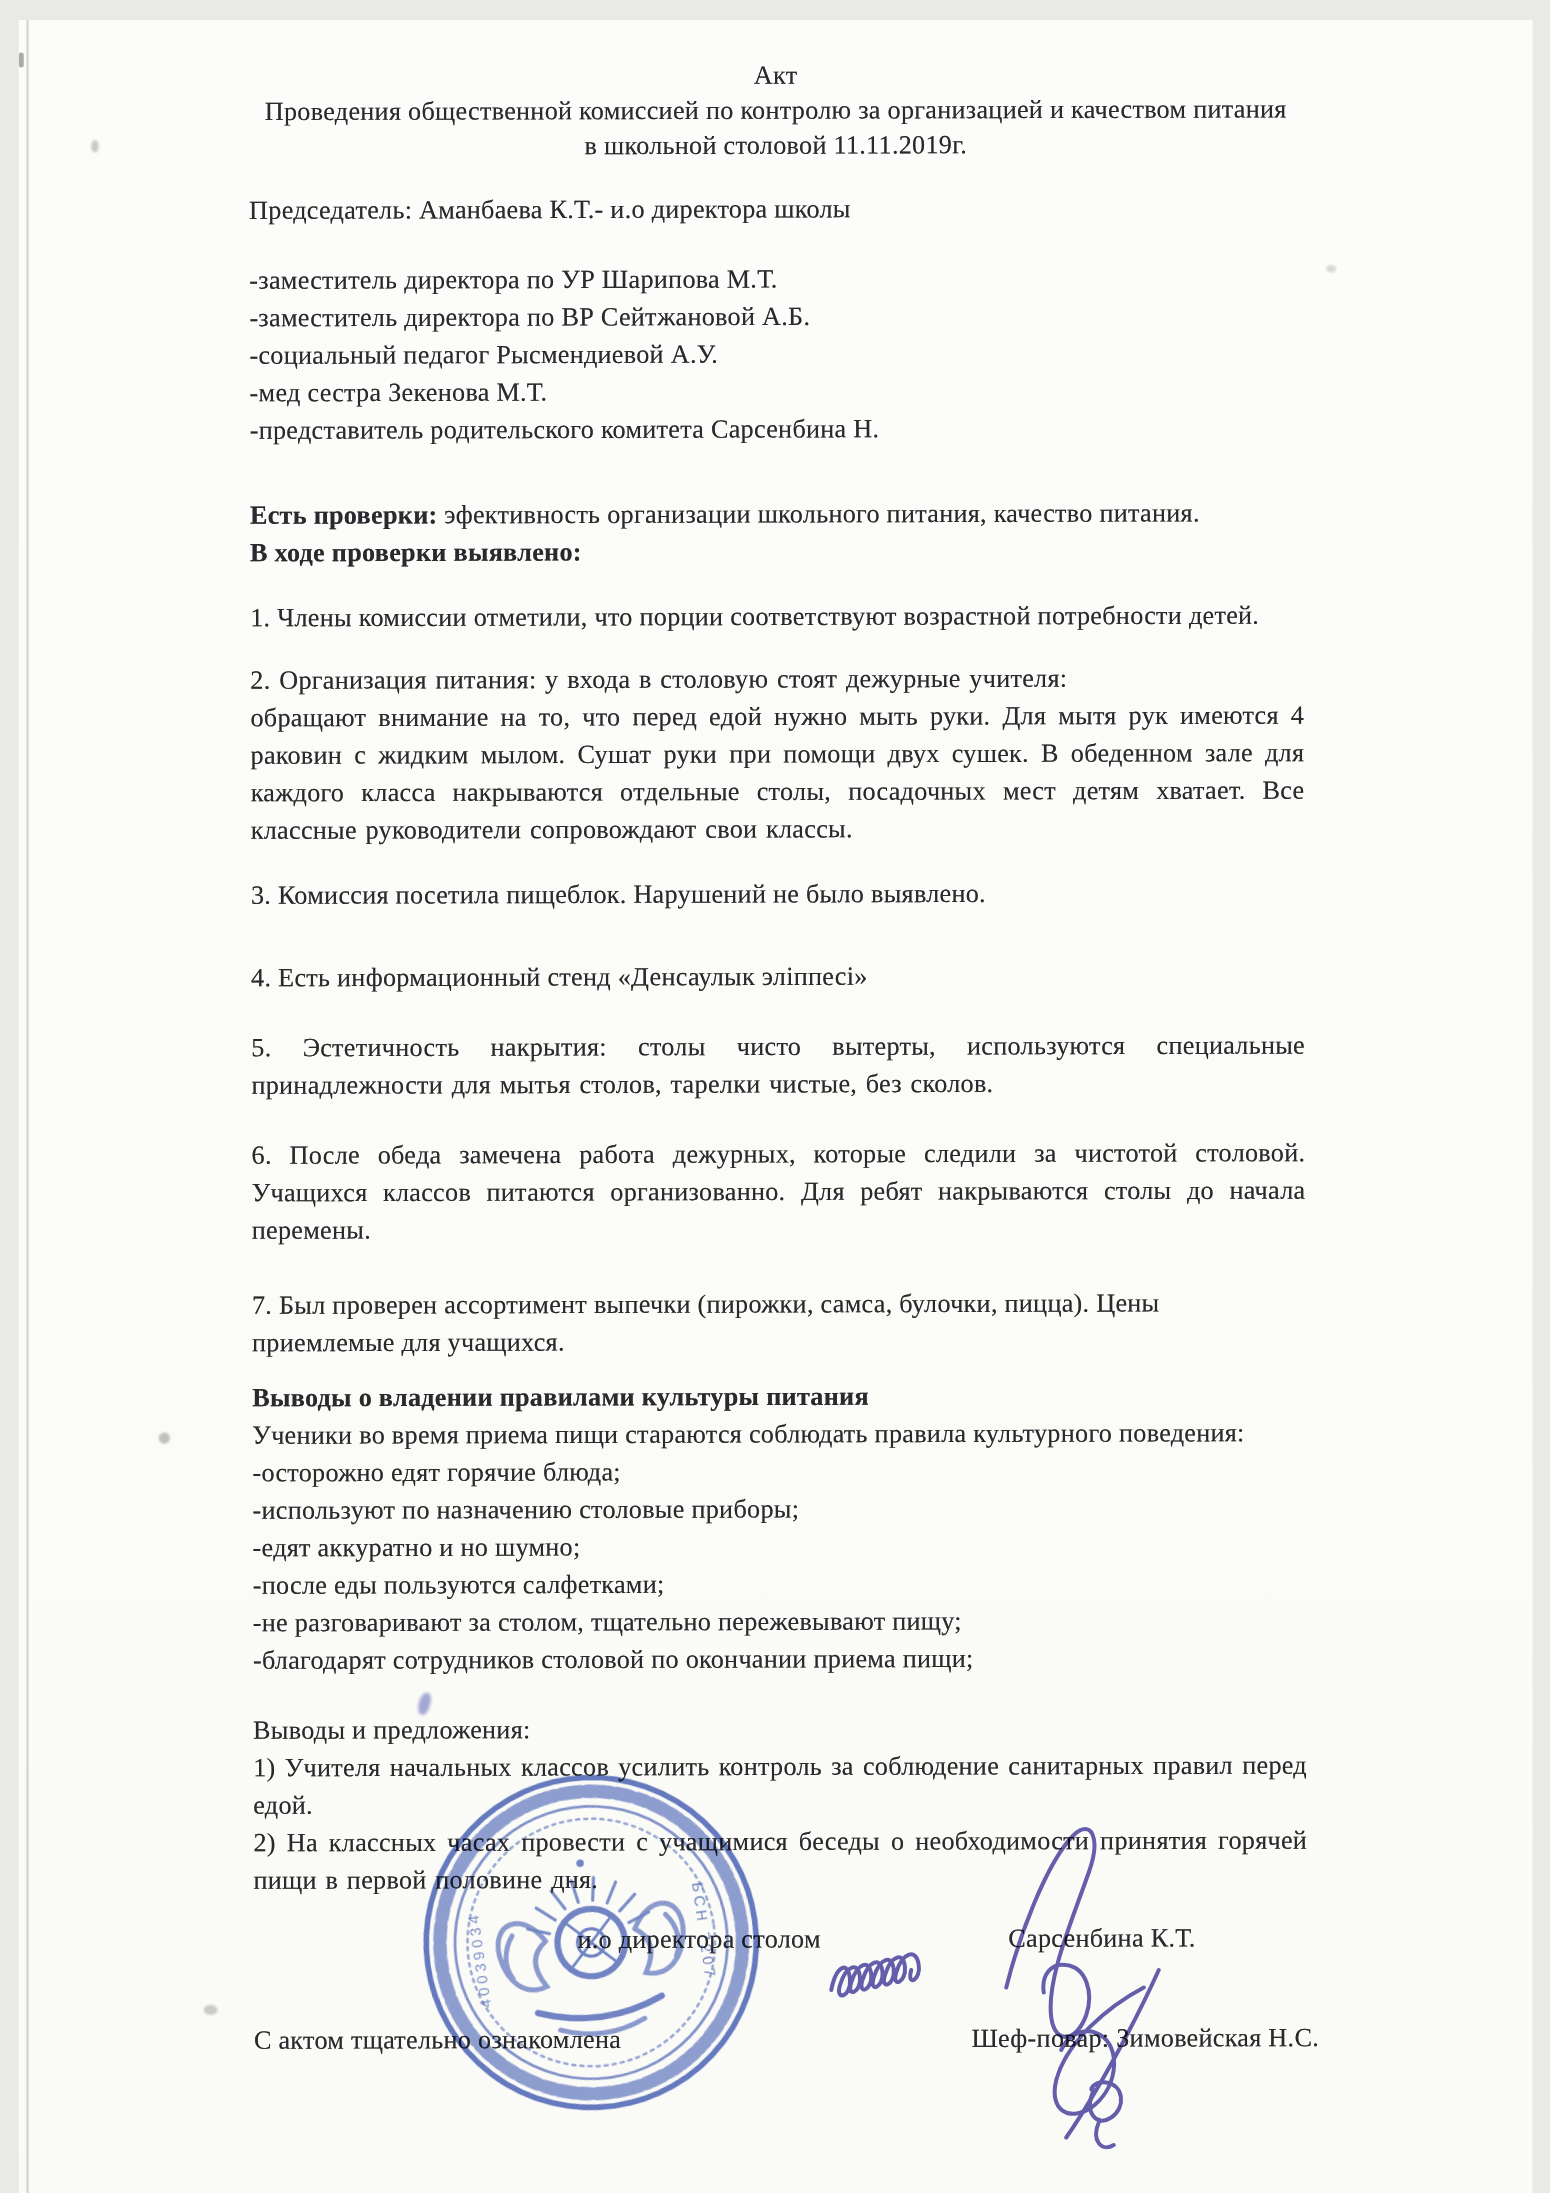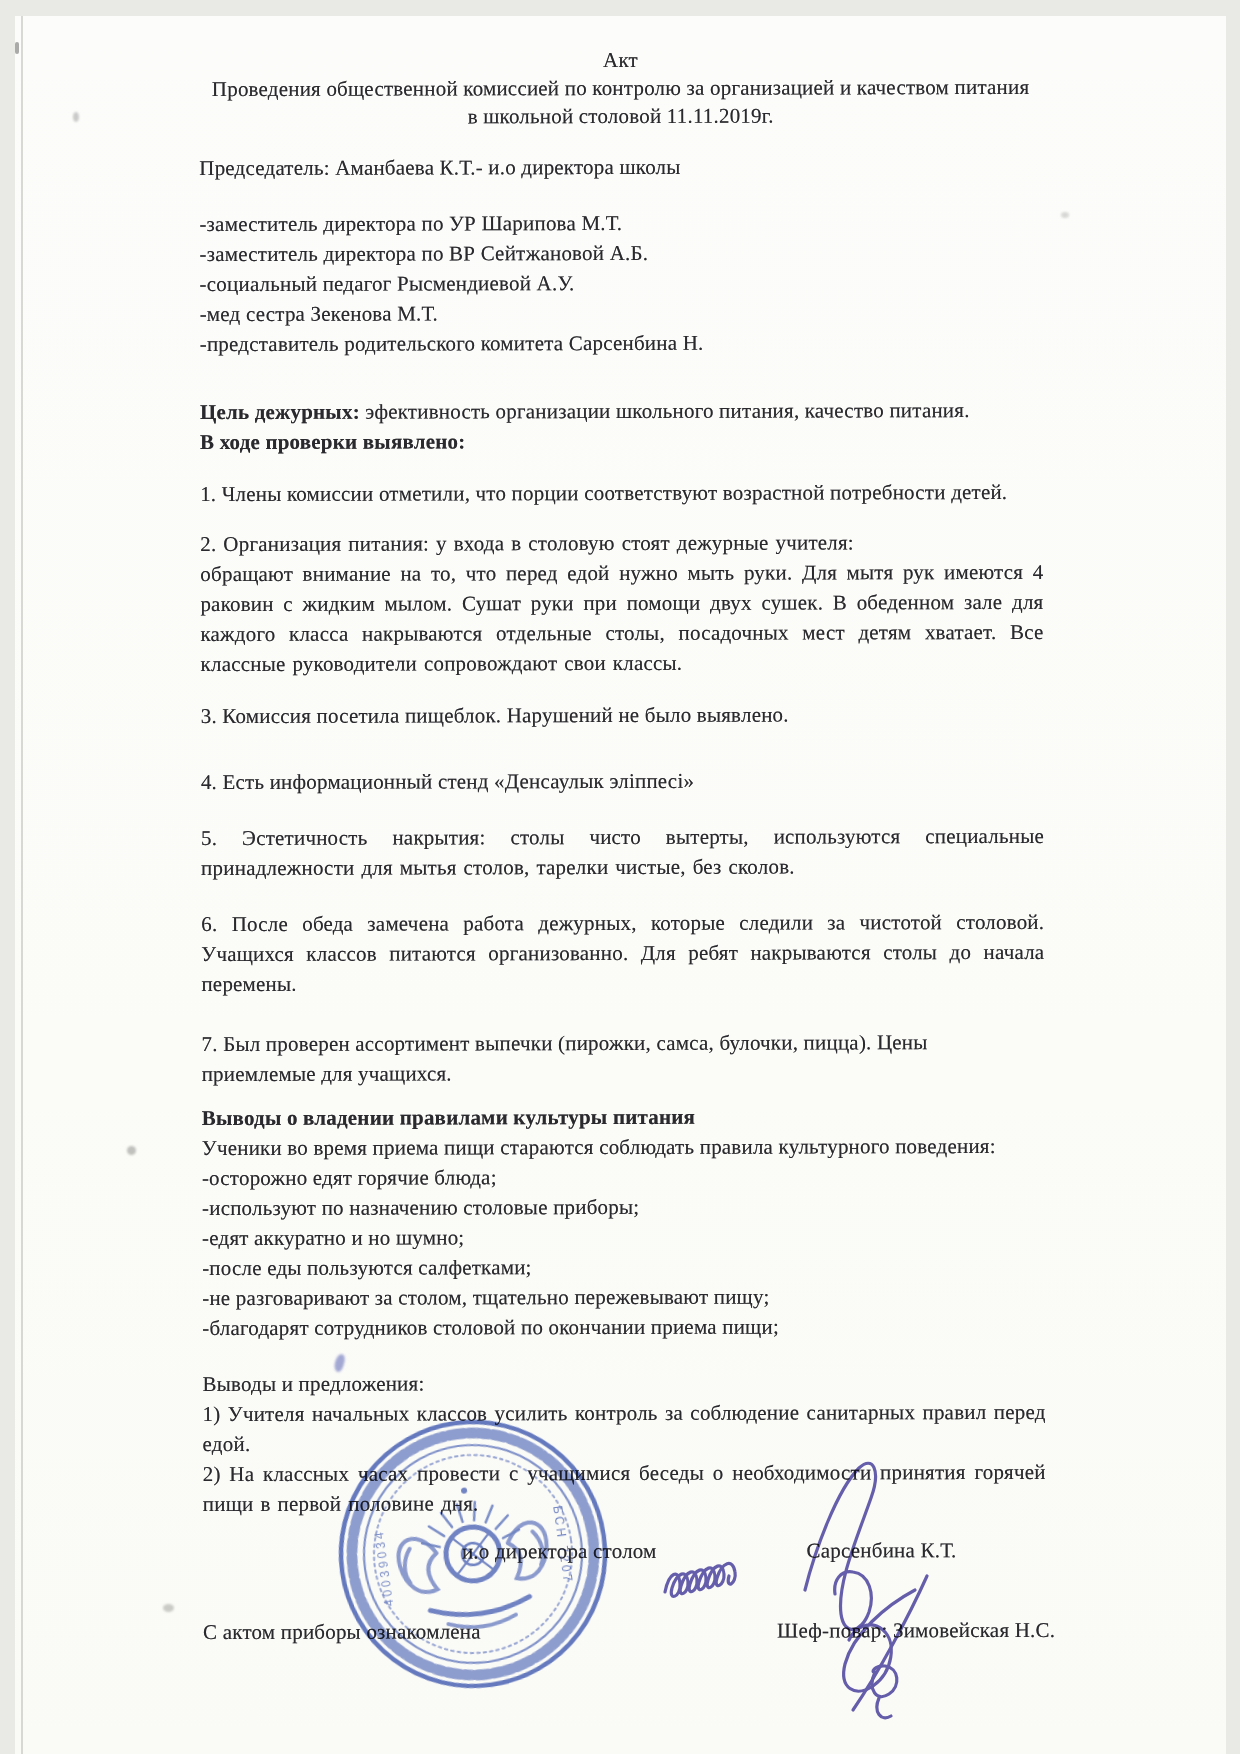--- a/index.html
+++ b/index.html
@@ -62,21 +62,21 @@
     <p>Председатель: Аманбаева К.Т.- и.о директора школы</p>
 
     <div style="margin-top:26px;">
       <p>-заместитель директора по УР Шарипова М.Т.</p>
       <p>-заместитель директора по ВР Сейтжановой А.Б.</p>
       <p>-социальный педагог Рысмендиевой А.У.</p>
       <p>-мед сестра Зекенова М.Т.</p>
       <p>-представитель родительского комитета Сарсенбина Н.</p>
     </div>
 
-    <p style="margin-top:38px;"><span class="b">Цель дежурных:</span><span> эфективность организации школьного питания, качество питания.</span></p>
+    <p style="margin-top:38px;"><span class="b">Есть проверки:</span><span> эфективность организации школьного питания, качество питания.</span></p>
     <p class="b">В ходе проверки выявлено:</p>
 
     <p style="margin-top:22px;">1. Члены комиссии отметили, что порции соответствуют возрастной потребности детей.</p>
     <p class="j pre" style="margin-top:20px;">2. Организация питания: у входа в столовую стоят дежурные учителя:
 обращают внимание на то, что перед едой нужно мыть руки. Для мытя рук имеются 4 раковин с жидким мылом. Сушат руки при помощи двух сушек. В обеденном зале для каждого класса накрываются отдельные столы, посадочных мест детям хватает. Все классные руководители сопровождают свои классы.</p>
     <p style="margin-top:22px;">3. Комиссия посетила пищеблок. Нарушений не было выявлено.</p>
     <p style="margin-top:36px;">4. Есть информационный стенд «Денсаулык эліппесі»</p>
     <p class="j" style="margin-top:26px;">5. Эстетичность накрытия: столы чисто вытерты, используются специальные принадлежности для мытья столов, тарелки чистые, без сколов.</p>
     <p class="j" style="margin-top:26px;">6. После обеда замечена работа дежурных, которые следили за чистотой столовой. Учащихся классов питаются организованно. Для ребят накрываются столы до начала перемены.</p>
     <p class="pre" style="margin-top:30px;">7. Был проверен ассортимент выпечки (пирожки, самса, булочки, пицца). Цены
@@ -92,21 +92,21 @@
       <p>-не разговаривают за столом, тщательно пережевывают пищу;</p>
       <p>-благодарят сотрудников столовой по окончании приема пищи;</p>
     </div>
 
     <p style="margin-top:26px;">Выводы и предложения:</p>
     <p class="j">1) Учителя начальных классов усилить контроль за соблюдение санитарных правил перед едой.</p>
     <p class="j">2) На классных часах провести с учащимися беседы о необходимости принятия горячей пищи в первой половине дня.</p>
 
     <p class="sig-line" style="margin-top:18px;padding-left:259px;"><span>и.о директора столом</span><span class="sig-gap"></span><span>Сарсенбина К.Т.</span></p>
 
-    <p class="sig-line" style="margin-top:50px;"><span>С актом приборы ознакомлена</span><span class="chef-label">Шеф-повар: Зимовейская Н.С.</span></p>
+    <p class="sig-line" style="margin-top:50px;"><span>С актом тщательно ознакомлена</span><span class="chef-label">Шеф-повар: Зимовейская Н.С.</span></p>
   </div>
 
   <svg class="overlay" width="1240" height="1754" viewBox="0 0 1240 1754">
     <defs>
       <filter id="soft" x="-20%" y="-20%" width="140%" height="140%">
         <feGaussianBlur stdDeviation="0.5"></feGaussianBlur>
       </filter>
     </defs>
 
     <g transform="translate(458,1538) rotate(-8)" filter="url(#soft)" opacity="0.85" stroke="#3c58b4" fill="none" stroke-linecap="round">

